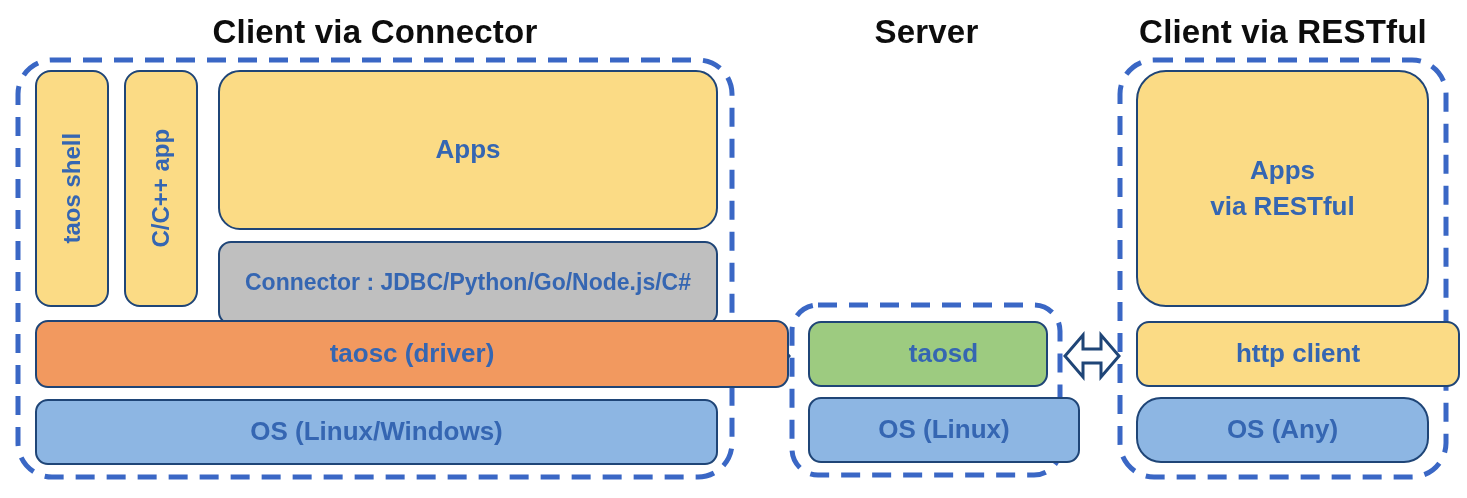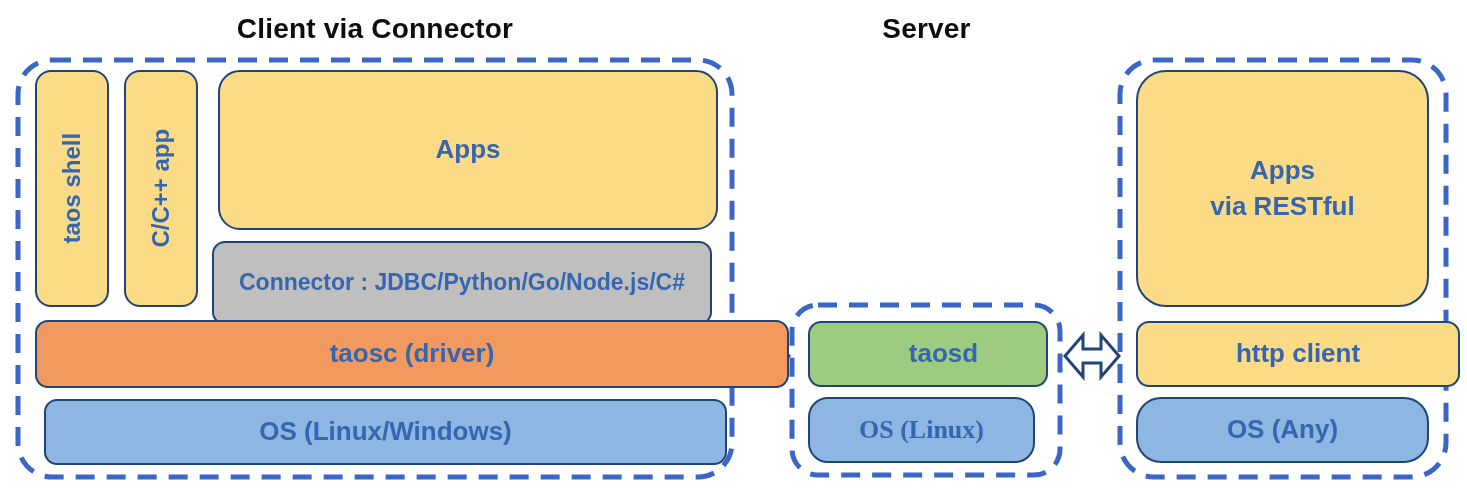--- a/index.html
+++ b/index.html
@@ -8,21 +8,21 @@
     width: 1467px;
     height: 498px;
     background: #ffffff;
     font-family: "Liberation Sans", sans-serif;
     overflow: hidden;
   }
   .section-title {
     position: absolute;
     top: 13px;
     text-align: center;
-    font-size: 28px;
+    font-size: 33px;
     font-weight: bold;
     color: #0d0d0d;
     letter-spacing: 0.2px;
   }
   #title-left   { left: 16px;   width: 718px; }
   #title-server { left: 791px;  width: 271px; text-align: center; }
   #title-right  { left: 1119px; width: 328px; }
 
   .decor-layer {
     position: absolute;
@@ -54,40 +54,41 @@
     display: block;
     transform: rotate(-90deg);
     white-space: nowrap;
     font-size: 24px;
   }
 
   
   #box-taos-shell { left: 35px;  top: 70px;  width: 74px;  height: 237px; border-radius: 16px; }
   #box-cpp-app    { left: 124px; top: 70px;  width: 74px;  height: 237px; border-radius: 16px; }
   #box-apps       { left: 218px; top: 70px;  width: 500px; height: 160px; border-radius: 22px; }
-  #box-connector  { left: 212px; top: 241px; width: 500px; height: 84px;  border-radius: 13px; font-size: 23px; }
+  #box-connector  { left: 218px; top: 241px; width: 500px; height: 84px;  border-radius: 13px; font-size: 23px; }
   #box-taosc      { left: 35px;  top: 320px; width: 754px; height: 68px;  border-radius: 13px; }
-  #box-os-left    { left: 35px;  top: 399px; width: 683px; height: 66px;  border-radius: 13px; margin-left: 9px; }
+  #box-os-left    { left: 35px;  top: 399px; width: 683px; height: 66px;  border-radius: 13px; }
 
   
   #box-taosd      { left: 808px; top: 321px; width: 240px; height: 66px; border-radius: 13px; padding-left: 31px; }
-  #box-os-server  { left: 808px; top: 397px; width: 227px; height: 66px; border-radius: 20px; font-family: Liberation Serif, serif; }
+  #box-os-server  { left: 808px; top: 397px; width: 272px; height: 66px; border-radius: 13px; }
 
   
   #box-apps-rest  { left: 1136px; top: 70px;  width: 293px; height: 237px; border-radius: 30px; }
   #box-http       { left: 1136px; top: 321px; width: 324px; height: 66px;  border-radius: 13px; }
   #box-os-any     { left: 1136px; top: 397px; width: 293px; height: 66px;  border-radius: 25px; }
 </style>
 </head>
 <body>
 
 <div class="canvas">
 
   <div class="section-title" id="title-left">Client via Connector</div>
   <div class="section-title" id="title-server">Server</div>
+  <div class="section-title" id="title-right">Client via RESTful</div>
 
   <svg class="decor-layer" viewBox="0 0 1467 498">
     <rect x="18" y="60" width="714" height="417" rx="34" ry="34" fill="none" stroke="#3a67c5" stroke-width="5" stroke-dasharray="19 12"></rect>
     <rect x="792" y="305" width="268" height="170" rx="26" ry="26" fill="none" stroke="#3a67c5" stroke-width="5" stroke-dasharray="19 12"></rect>
     <rect x="1120" y="60" width="326" height="417" rx="34" ry="34" fill="none" stroke="#3a67c5" stroke-width="5" stroke-dasharray="19 12"></rect>
     <path d="M 735 356 L 753 335 L 753 349 L 771 349 L 771 335 L 789 356 L 771 377 L 771 363 L 753 363 L 753 377 Z" fill="#ffffff" stroke="#1f4577" stroke-width="3" stroke-linejoin="miter"></path>
     <path d="M 1065 356 L 1083 335 L 1083 349 L 1101 349 L 1101 335 L 1119 356 L 1101 377 L 1101 363 L 1083 363 L 1083 377 Z" fill="#ffffff" stroke="#1f4577" stroke-width="3" stroke-linejoin="miter"></path>
   </svg>
 
   <div class="box vbox fill-yellow" id="box-taos-shell">

